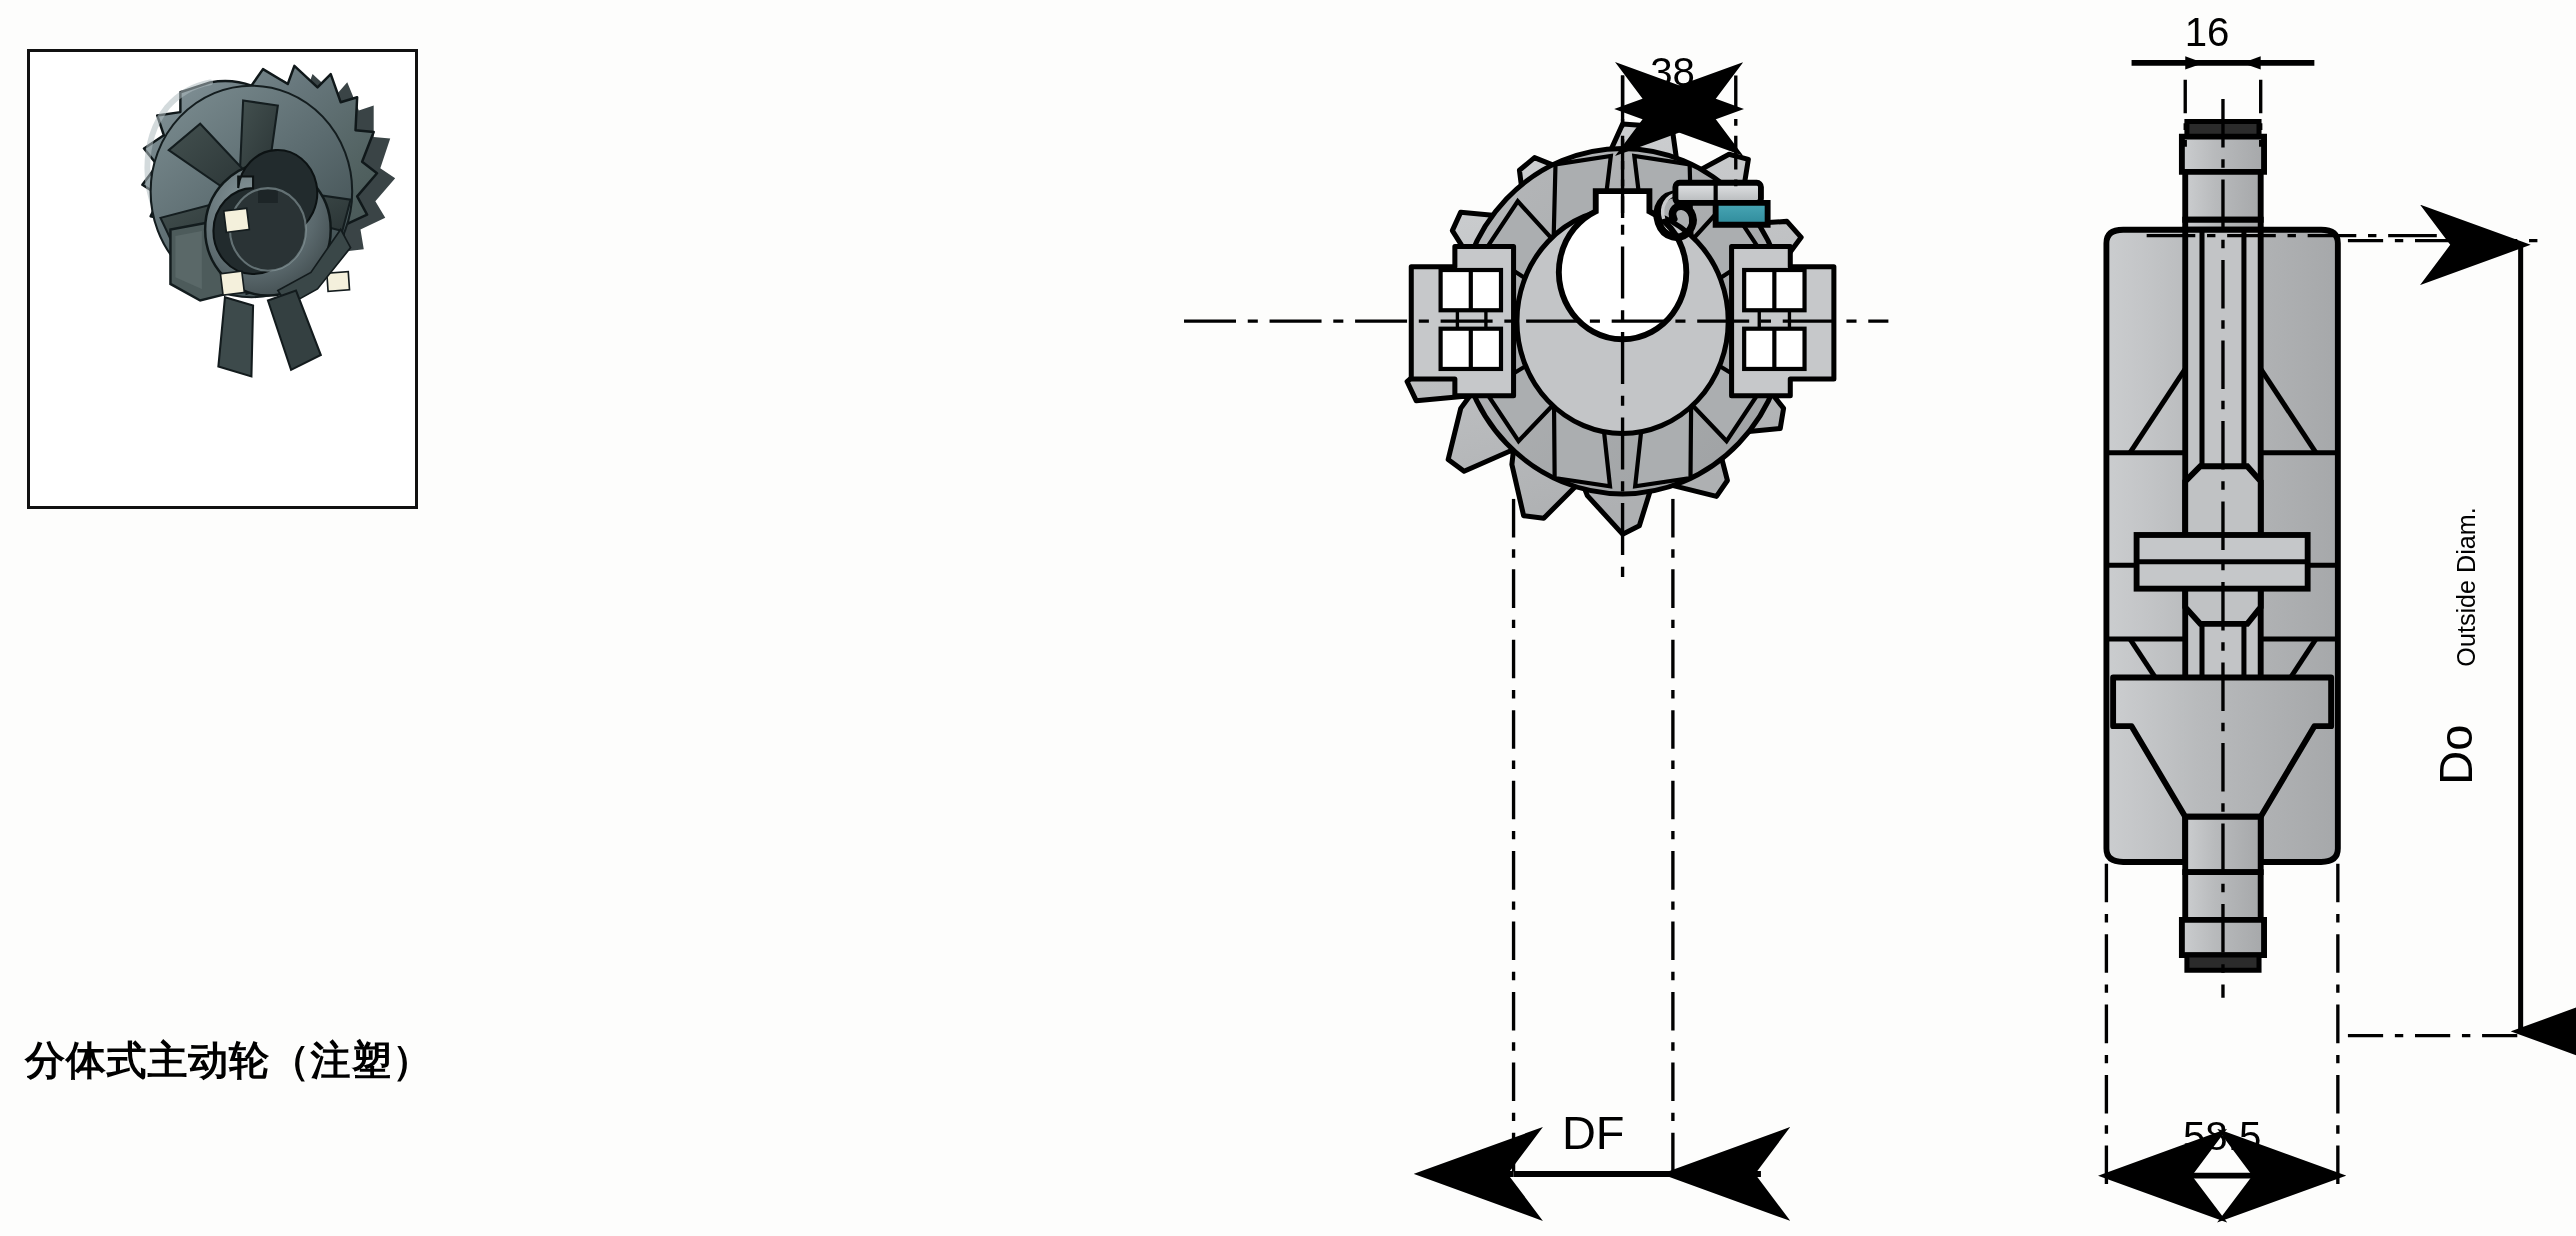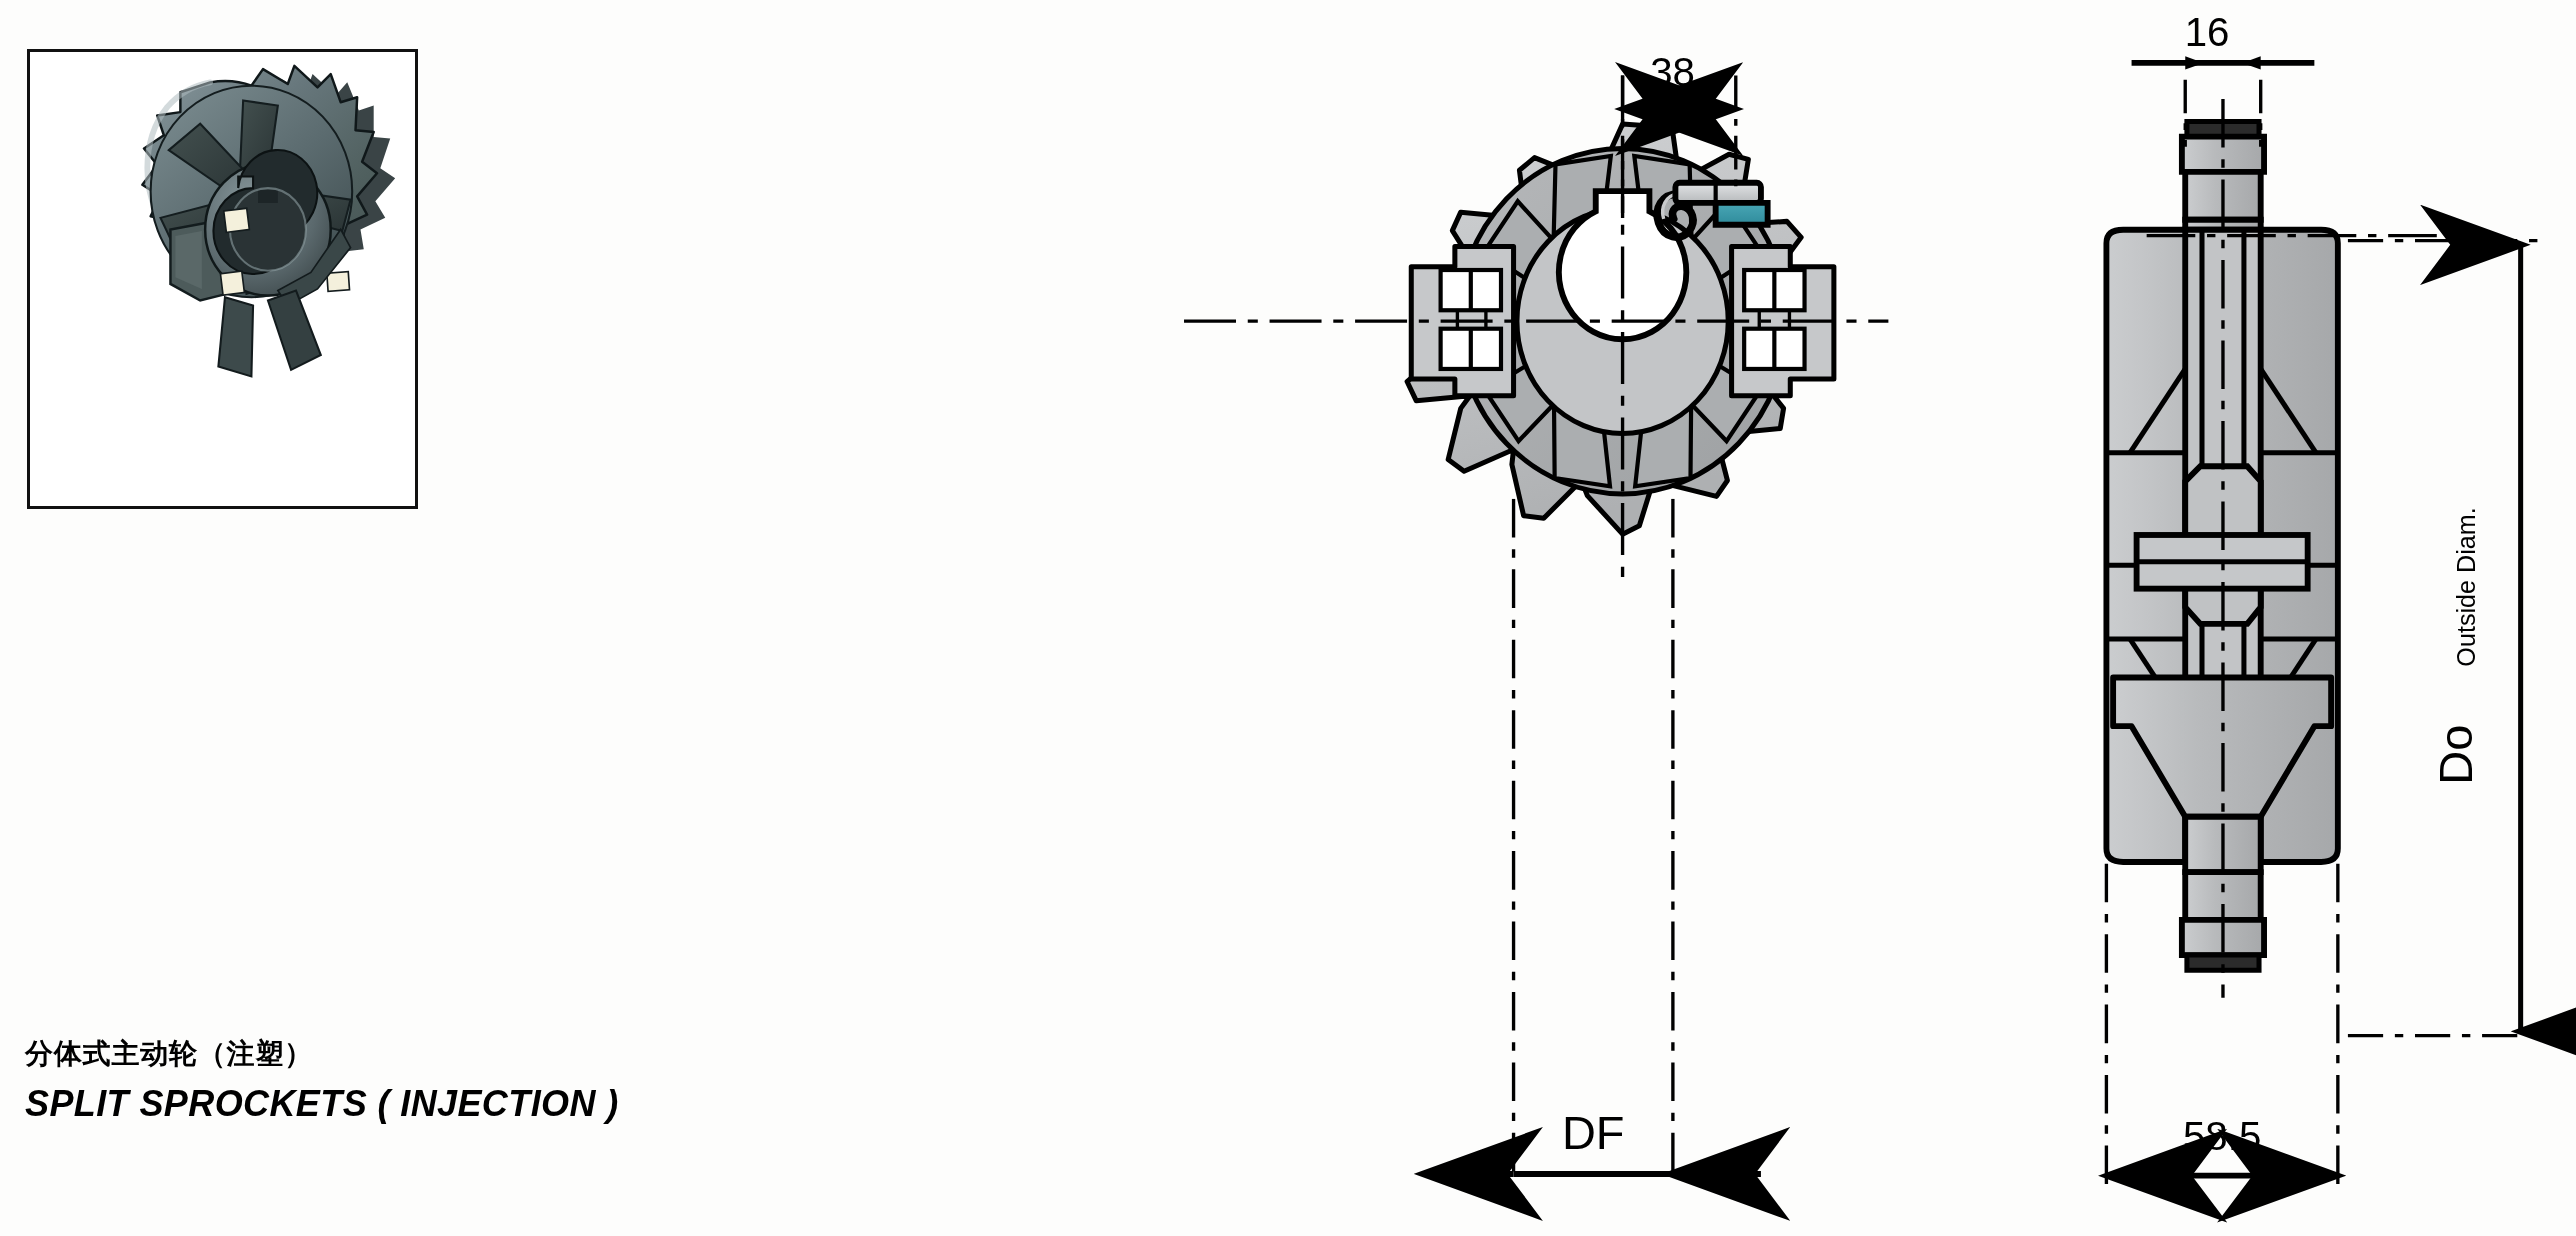--- a/index.html
+++ b/index.html
@@ -34,21 +34,21 @@
   #render-svg { display:block; width:100%; height:100%; }
 
   
   #caption {
     position: absolute;
     left: 25px;
     top: 1038px;
     width: 637px;
   }
   #caption .cn {
-    font-size: 28px;
+    font-size: 40px;
     font-weight: 700;
     letter-spacing: 0.8px;
     color: #000;
     line-height: 1.12;
     white-space: nowrap;
     font-family: "DejaVu Sans", "Liberation Sans", sans-serif;
   }
   #caption .en {
     margin-top: 13.4px;
     font-size: 36px;
@@ -156,21 +156,20 @@
 
       <path d="M300,288 L340,266 L376,214 L388,236 L348,286 L312,306 Z" fill="#3a4748" stroke="#131b1d" stroke-width="2"></path>
 
       <path d="M236,296 L270,306 L268,392 L228,380 Z" fill="#3d4a4b" stroke="#131b1d" stroke-width="2.5"></path>
       <path d="M288,300 L322,288 L352,366 L316,384 Z" fill="#344041" stroke="#131b1d" stroke-width="2.5"></path>
     </svg>
   </div>
 
   <div id="caption">
     <div class="cn">分体式主动轮（注塑）</div>
-    <div class="en">SPLIT SPROCKETS ( INJECTION )</div>
   </div>
 
   <svg id="front-view" viewBox="0 0 3072 1474">
     <defs>
       <linearGradient id="fvBody" x1="0" y1="0" x2="0.3" y2="1">
         <stop offset="0%" stop-color="#d2d4d6"></stop>
         <stop offset="45%" stop-color="#c2c4c6"></stop>
         <stop offset="100%" stop-color="#aeb0b2"></stop>
       </linearGradient>
       <linearGradient id="fvWeb" x1="0" y1="0" x2="1" y2="1">

